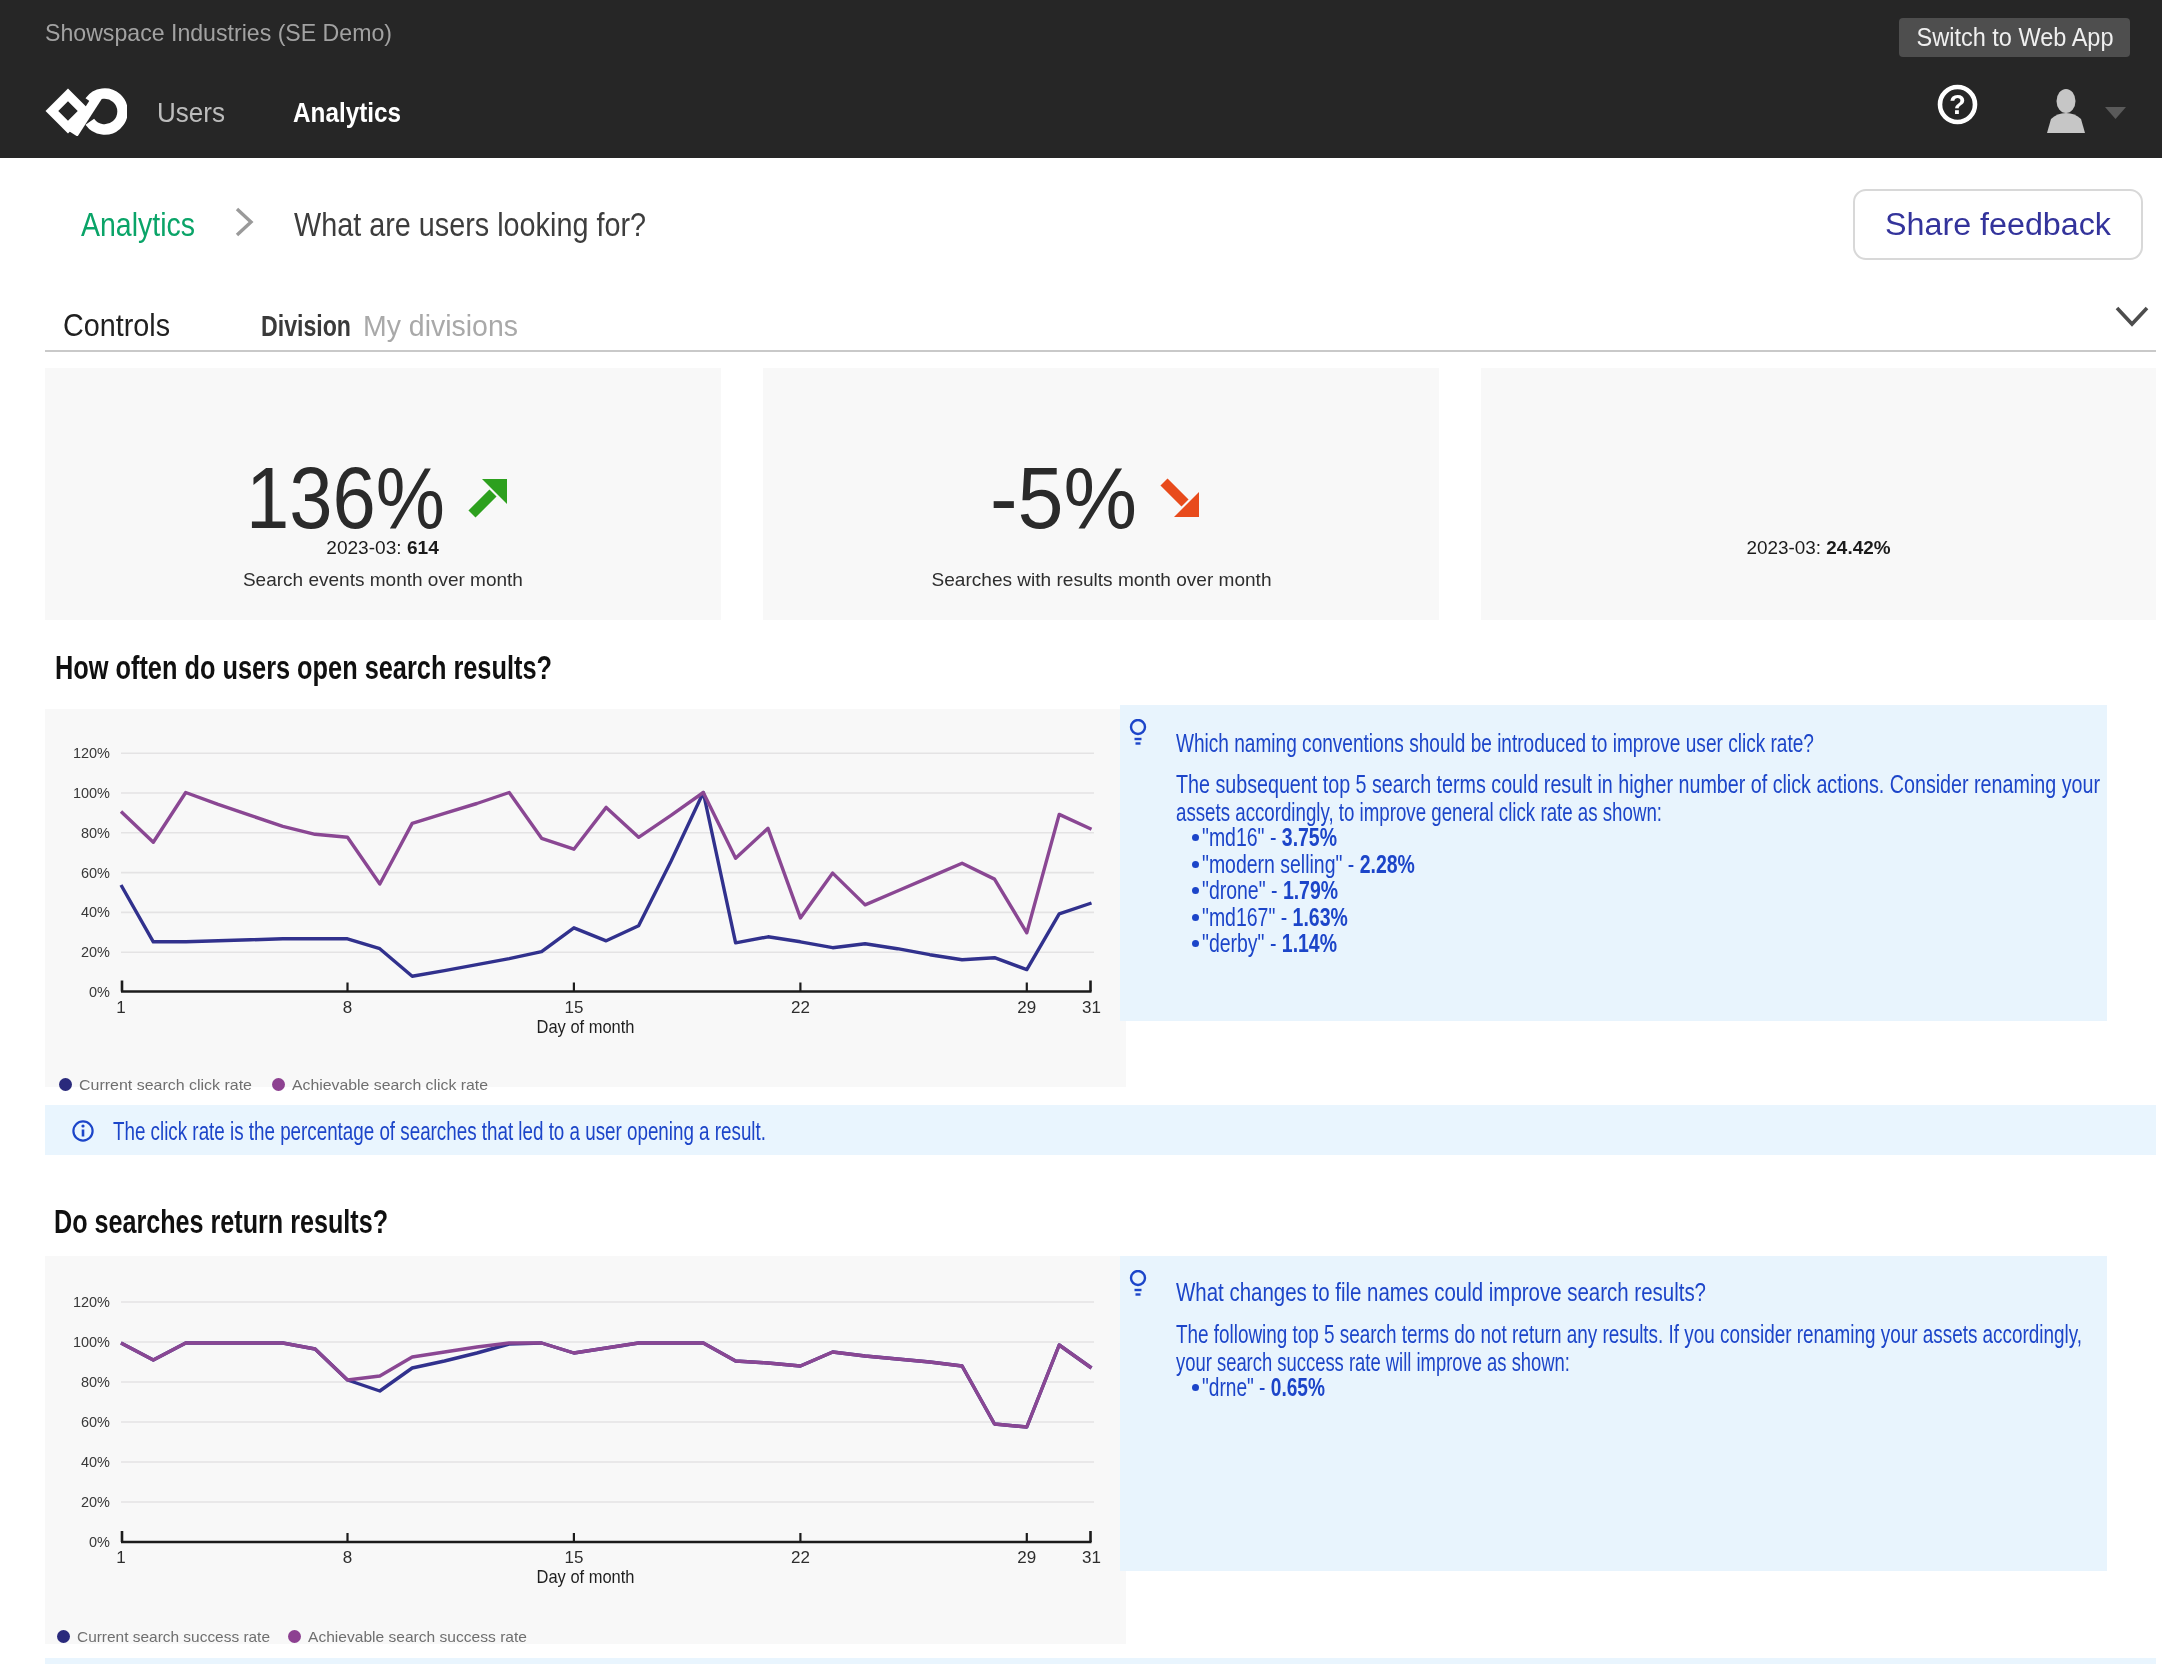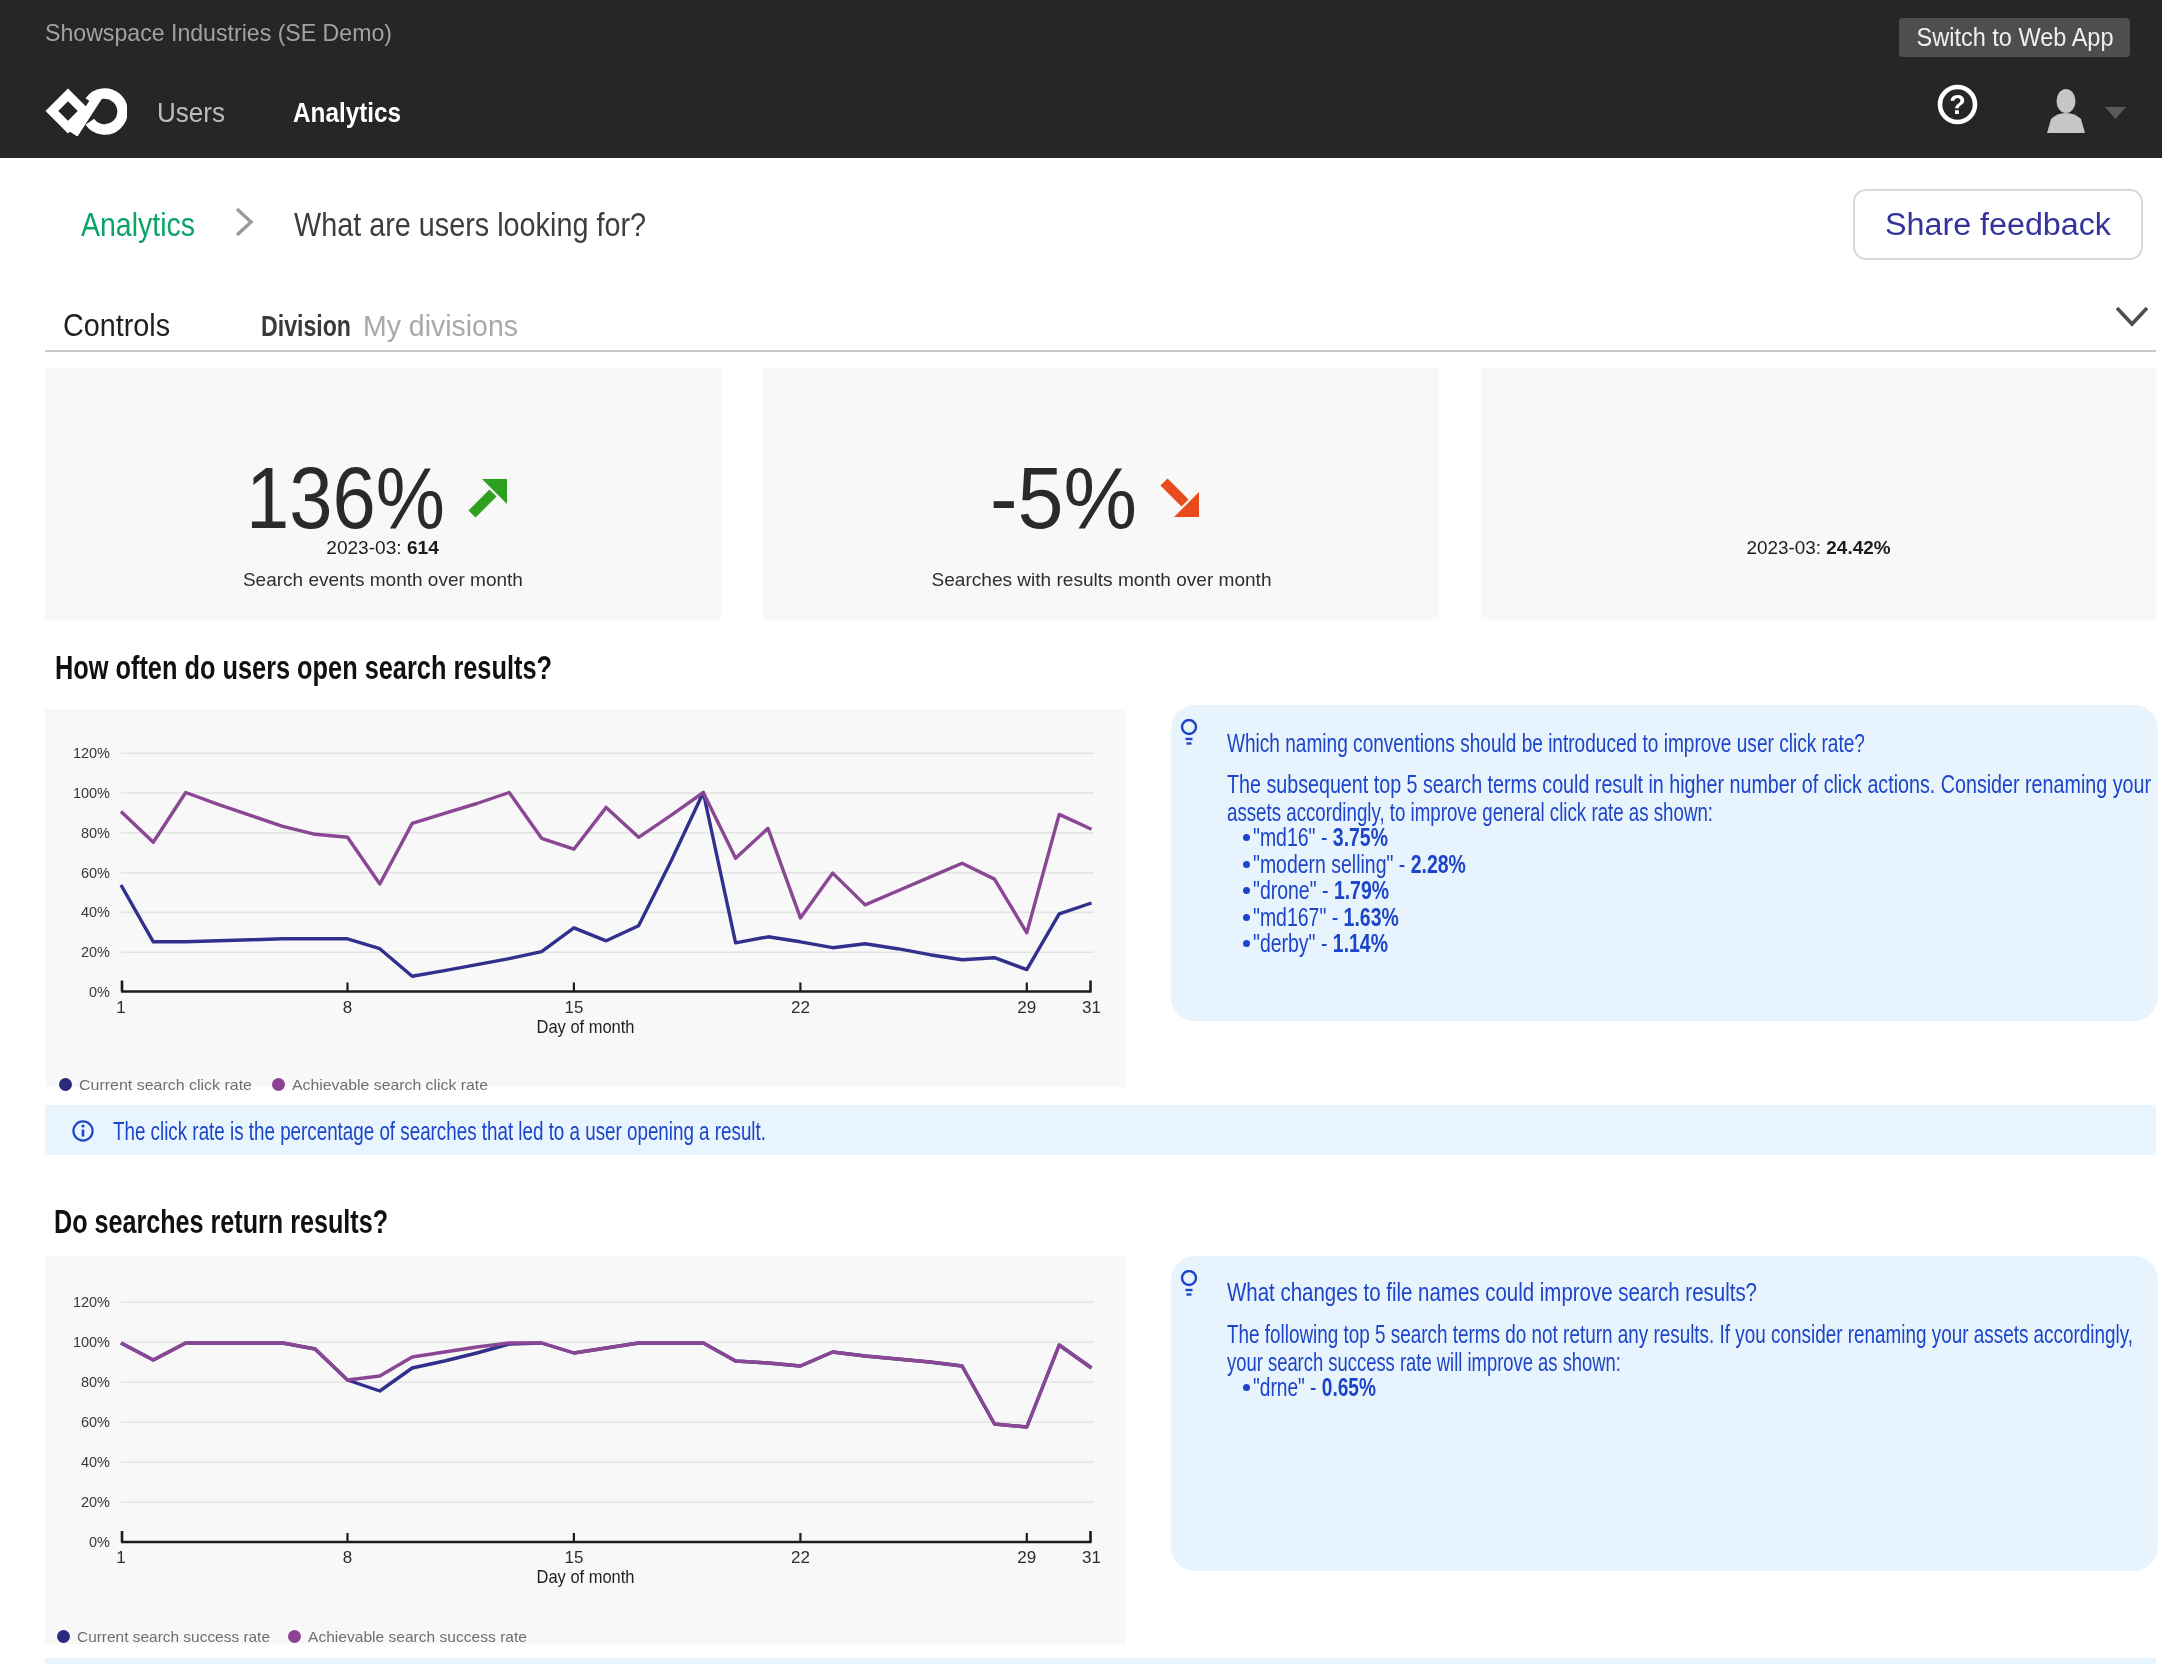--- a/index.html
+++ b/index.html
@@ -21,21 +21,21 @@
 #mydiv { position:absolute; left:363px; top:309px; font-size:29.5px; color:#a9a9a9; transform:scaleX(0.9648);transform-origin:0 0; }
 #rule { position:absolute; left:45px; top:350px; width:2111px; height:2px; background:#c9c9c9; }
 .kpi { position:absolute; top:368px; height:252px; background:#f8f8f8; }
 .kpirow { position:absolute; left:-6px; width:100%; top:83px; height:94px; display:flex; align-items:center; justify-content:center; gap:22px; }
 .kpinum { font-size:88px; color:#2a2a2a; }
 .kpisub { position:absolute; left:0; width:100%; top:169px; text-align:center; font-size:18.5px; color:#1b1b1b; }
 .kpilab { position:absolute; left:0; width:100%; top:201px; text-align:center; font-size:19px; color:#2e2e2e; }
 .h2x { position:absolute; font-size:34px; font-weight:bold; color:#101010; }
 .card { position:absolute; left:45px; width:1081px; background:#f8f8f8; }
 .ibar { position:absolute; left:45px; width:2111px; background:#e9f5fe; }
-.ibox { position:absolute; left:1171px; width:987px; background:#e8f4fd;border-radius:24px; }
+.ibox { position:absolute; left:1120px; width:987px; background:#e8f4fd; }
 .ititle { position:absolute; left:56px; font-size:26px; font-weight:500; color:#1c45c9; }
 .ibody { position:absolute; left:56px; font-size:25px; color:#1c45c9; line-height:28.2px; }
 .ibull { line-height:26.5px; margin-top:-2px; }
 .ibull div { position:relative; padding-left:26px; }
 .ibull div::before { content:""; position:absolute; left:16px; top:10px; width:7px; height:7px; border-radius:50%; background:#1c45c9; }
 .ibull span { display:inline-block; }
 .legend { position:absolute; font-size:15px; color:#6f6f6f; display:flex; align-items:center;margin-top:25px; }
 .ldot { width:13px; height:13px; border-radius:50%; display:inline-block; margin-right:7px; flex:none; }
 </style></head>
 <body>

